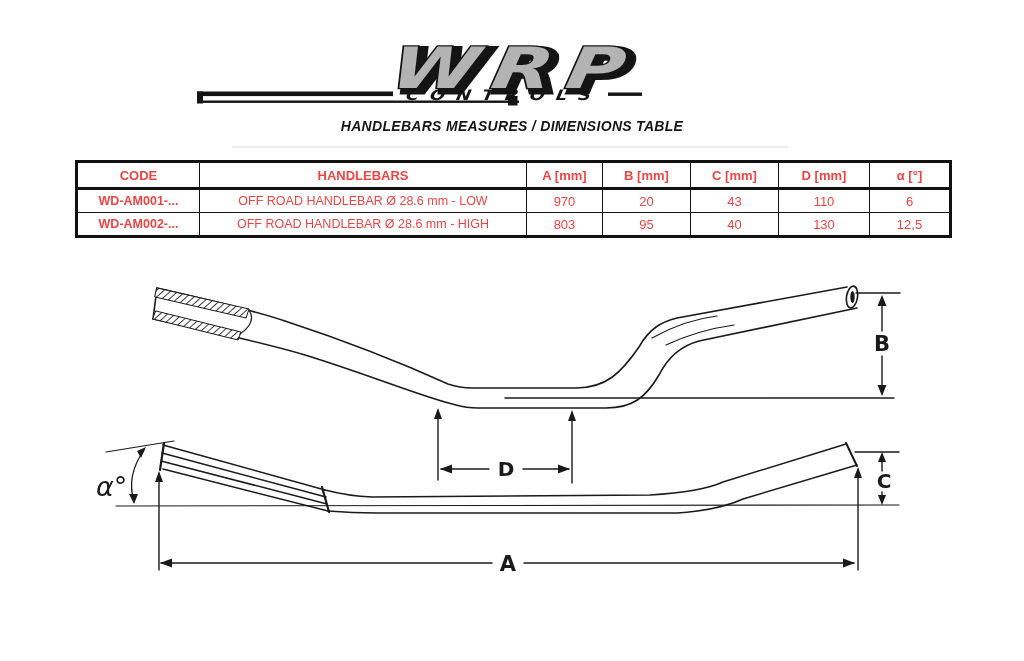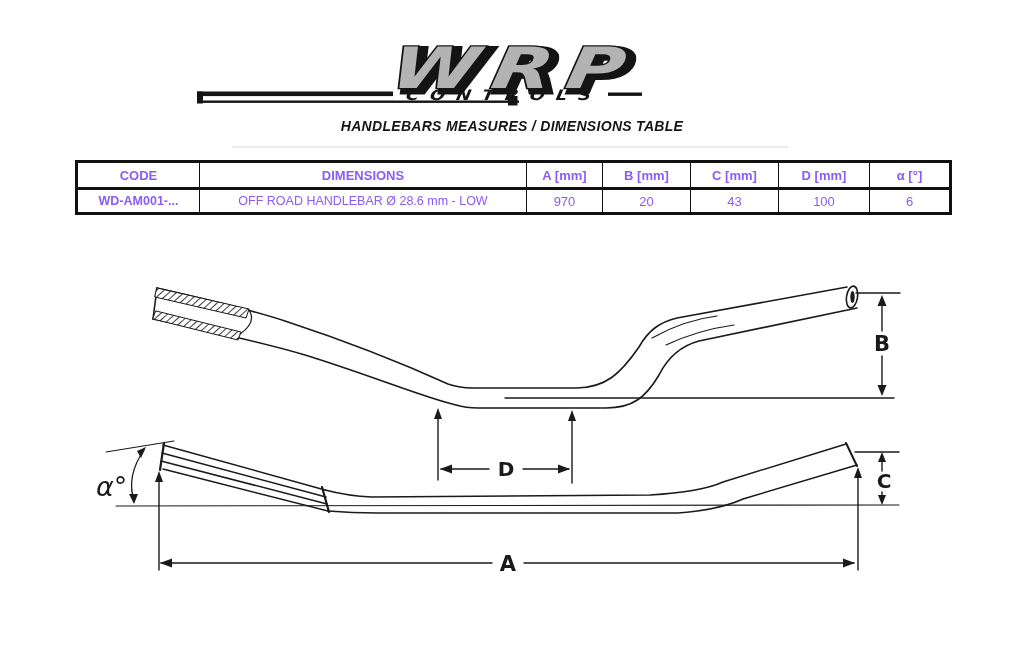--- a/index.html
+++ b/index.html
@@ -3,21 +3,21 @@
 <meta charset="utf-8">
 <style>
   html,body{margin:0;padding:0;background:#fff;}
   .page{position:relative;width:1024px;height:661px;background:#fff;overflow:hidden;
         font-family:"Liberation Sans","DejaVu Sans",sans-serif;color:#1a1a1a;}
   .logo-wrap{position:absolute;left:150px;top:38px;width:560px;height:78px;}
   .doc-title{position:absolute;left:0;top:118px;width:1024px;text-align:center;
              font-size:14px;font-weight:bold;font-style:italic;letter-spacing:.3px;color:#161616;}
   .scan-artifact{position:absolute;left:232px;top:146px;width:556px;height:2px;background:#ececec;}
   table.spec{position:absolute;left:75px;top:160px;border-collapse:collapse;table-layout:fixed;
-             border:3px solid #111;font-size:13px;color:#8b5cf6;}
+             border:3px solid #111;font-size:13px;color:#ef4444;}
   table.spec th, table.spec td{border:1.6px solid #111;padding:0 4px;height:22px;
              text-align:center;white-space:nowrap;overflow:hidden;}
   table.spec th{height:24px;font-weight:bold;font-size:13px;border-bottom:3px solid #111;}
   table.spec td.code{font-weight:bold;font-size:12.5px;}
   table.spec td.desc{text-align:center;font-size:12.5px;}
   .diagram-wrap{position:absolute;left:0;top:240px;width:1024px;height:421px;}
   svg text{font-family:"DejaVu Sans","Liberation Sans",sans-serif;}
 </style>
 </head>
 <body>
@@ -52,37 +52,46 @@
         <col style="width:327px">
         <col style="width:76px">
       <col style="width:88px">
         <col style="width:88px">
         <col style="width:91px">
         <col style="width:81px">
     </colgroup>
     <thead>
       <tr>
         <th>CODE</th>
-        <th>DIMENSIONS</th>
+        <th>HANDLEBARS</th>
         <th>A [mm]</th>
         <th>B [mm]</th>
         <th>C [mm]</th>
         <th>D [mm]</th>
         <th>α [°]</th>
       </tr>
     </thead>
     <tbody>
       <tr>
         <td class="code">WD-AM001-...</td>
         <td class="desc">OFF ROAD HANDLEBAR Ø 28.6 mm - LOW</td>
         <td>970</td>
         <td>20</td>
         <td>43</td>
-        <td>100</td>
+        <td>110</td>
         <td>6</td>
+      </tr>
+      <tr>
+        <td class="code">WD-AM002-...</td>
+        <td class="desc">OFF ROAD HANDLEBAR Ø 28.6 mm - HIGH</td>
+        <td>803</td>
+        <td>95</td>
+        <td>40</td>
+        <td>130</td>
+        <td>12,5</td>
       </tr>
     </tbody>
   </table>
 
   <div class="diagram-wrap">
     <svg width="1024" height="421" viewBox="0 240 1024 421">
       <defs>
         <pattern id="knurl" width="5" height="5" patternUnits="userSpaceOnUse" patternTransform="rotate(48)">
           <rect width="5" height="5" fill="#fff"></rect>
           <line x1="0" y1="0" x2="0" y2="5" stroke="#1a1a1a" stroke-width="1.7"></line>

